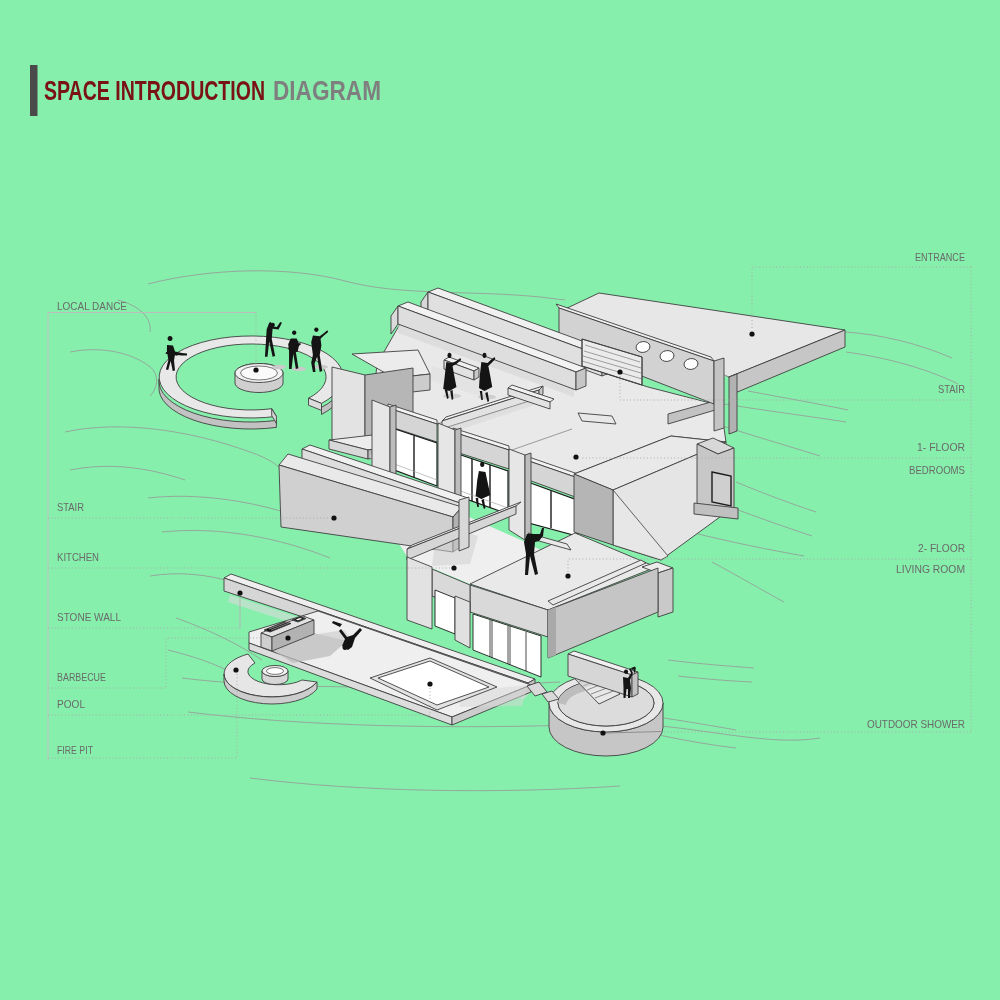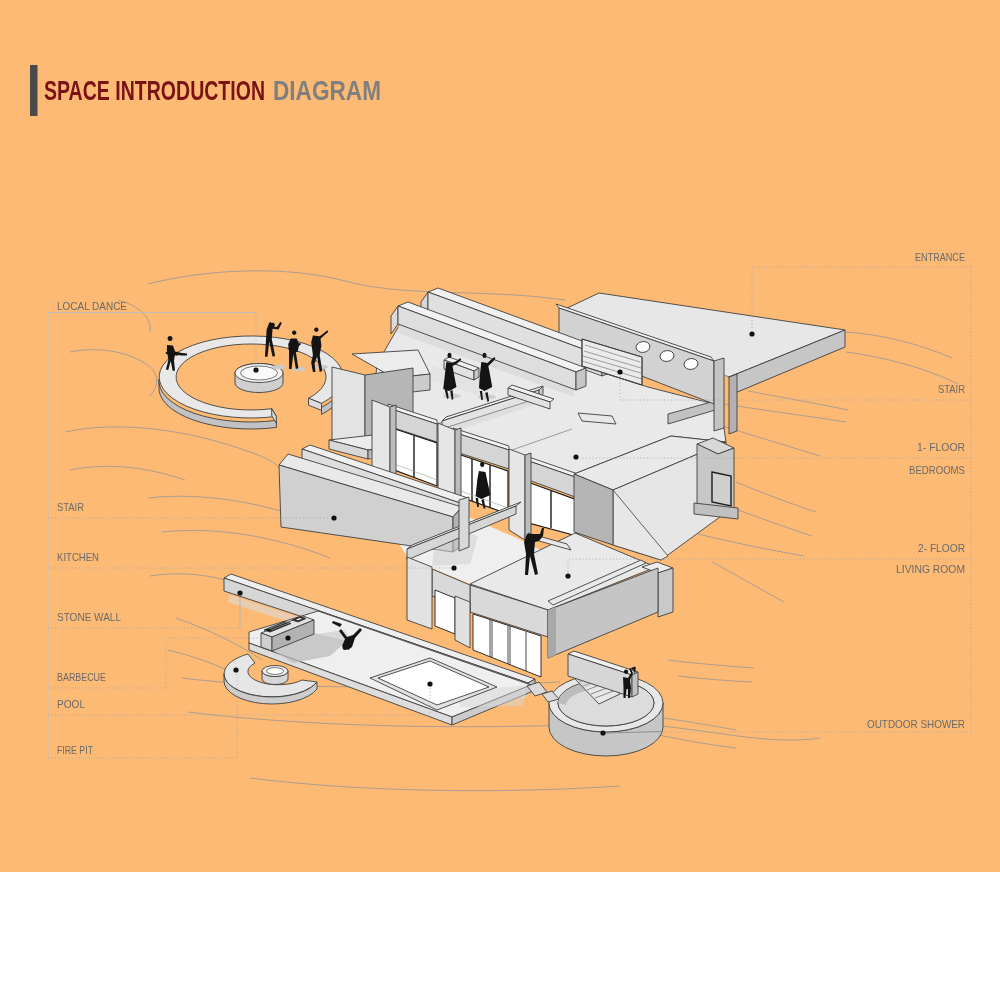--- a/index.html
+++ b/index.html
@@ -1,16 +1,16 @@
 <!DOCTYPE html>
 <html><head>
 <meta charset="utf-8">
 <style>
 html,body{margin:0;padding:0;background:#ffffff;}
-#page{width:1000px;height:872px;position:relative;background:#fdba74;overflow:hidden;}
+#page{width:1000px;height:1000px;position:relative;background:#86efac;overflow:hidden;}
 svg{display:block;}
 text{font-family:"Liberation Sans",sans-serif;}
 .lab{fill:#6a6a6a;font-size:11px;letter-spacing:0;}
 </style>
 </head>
 <body>
 <div id="page">
 <svg width="1000" height="1000" viewBox="0 0 1000 1000">
 <g stroke-linejoin="round" stroke-linecap="round">
 

